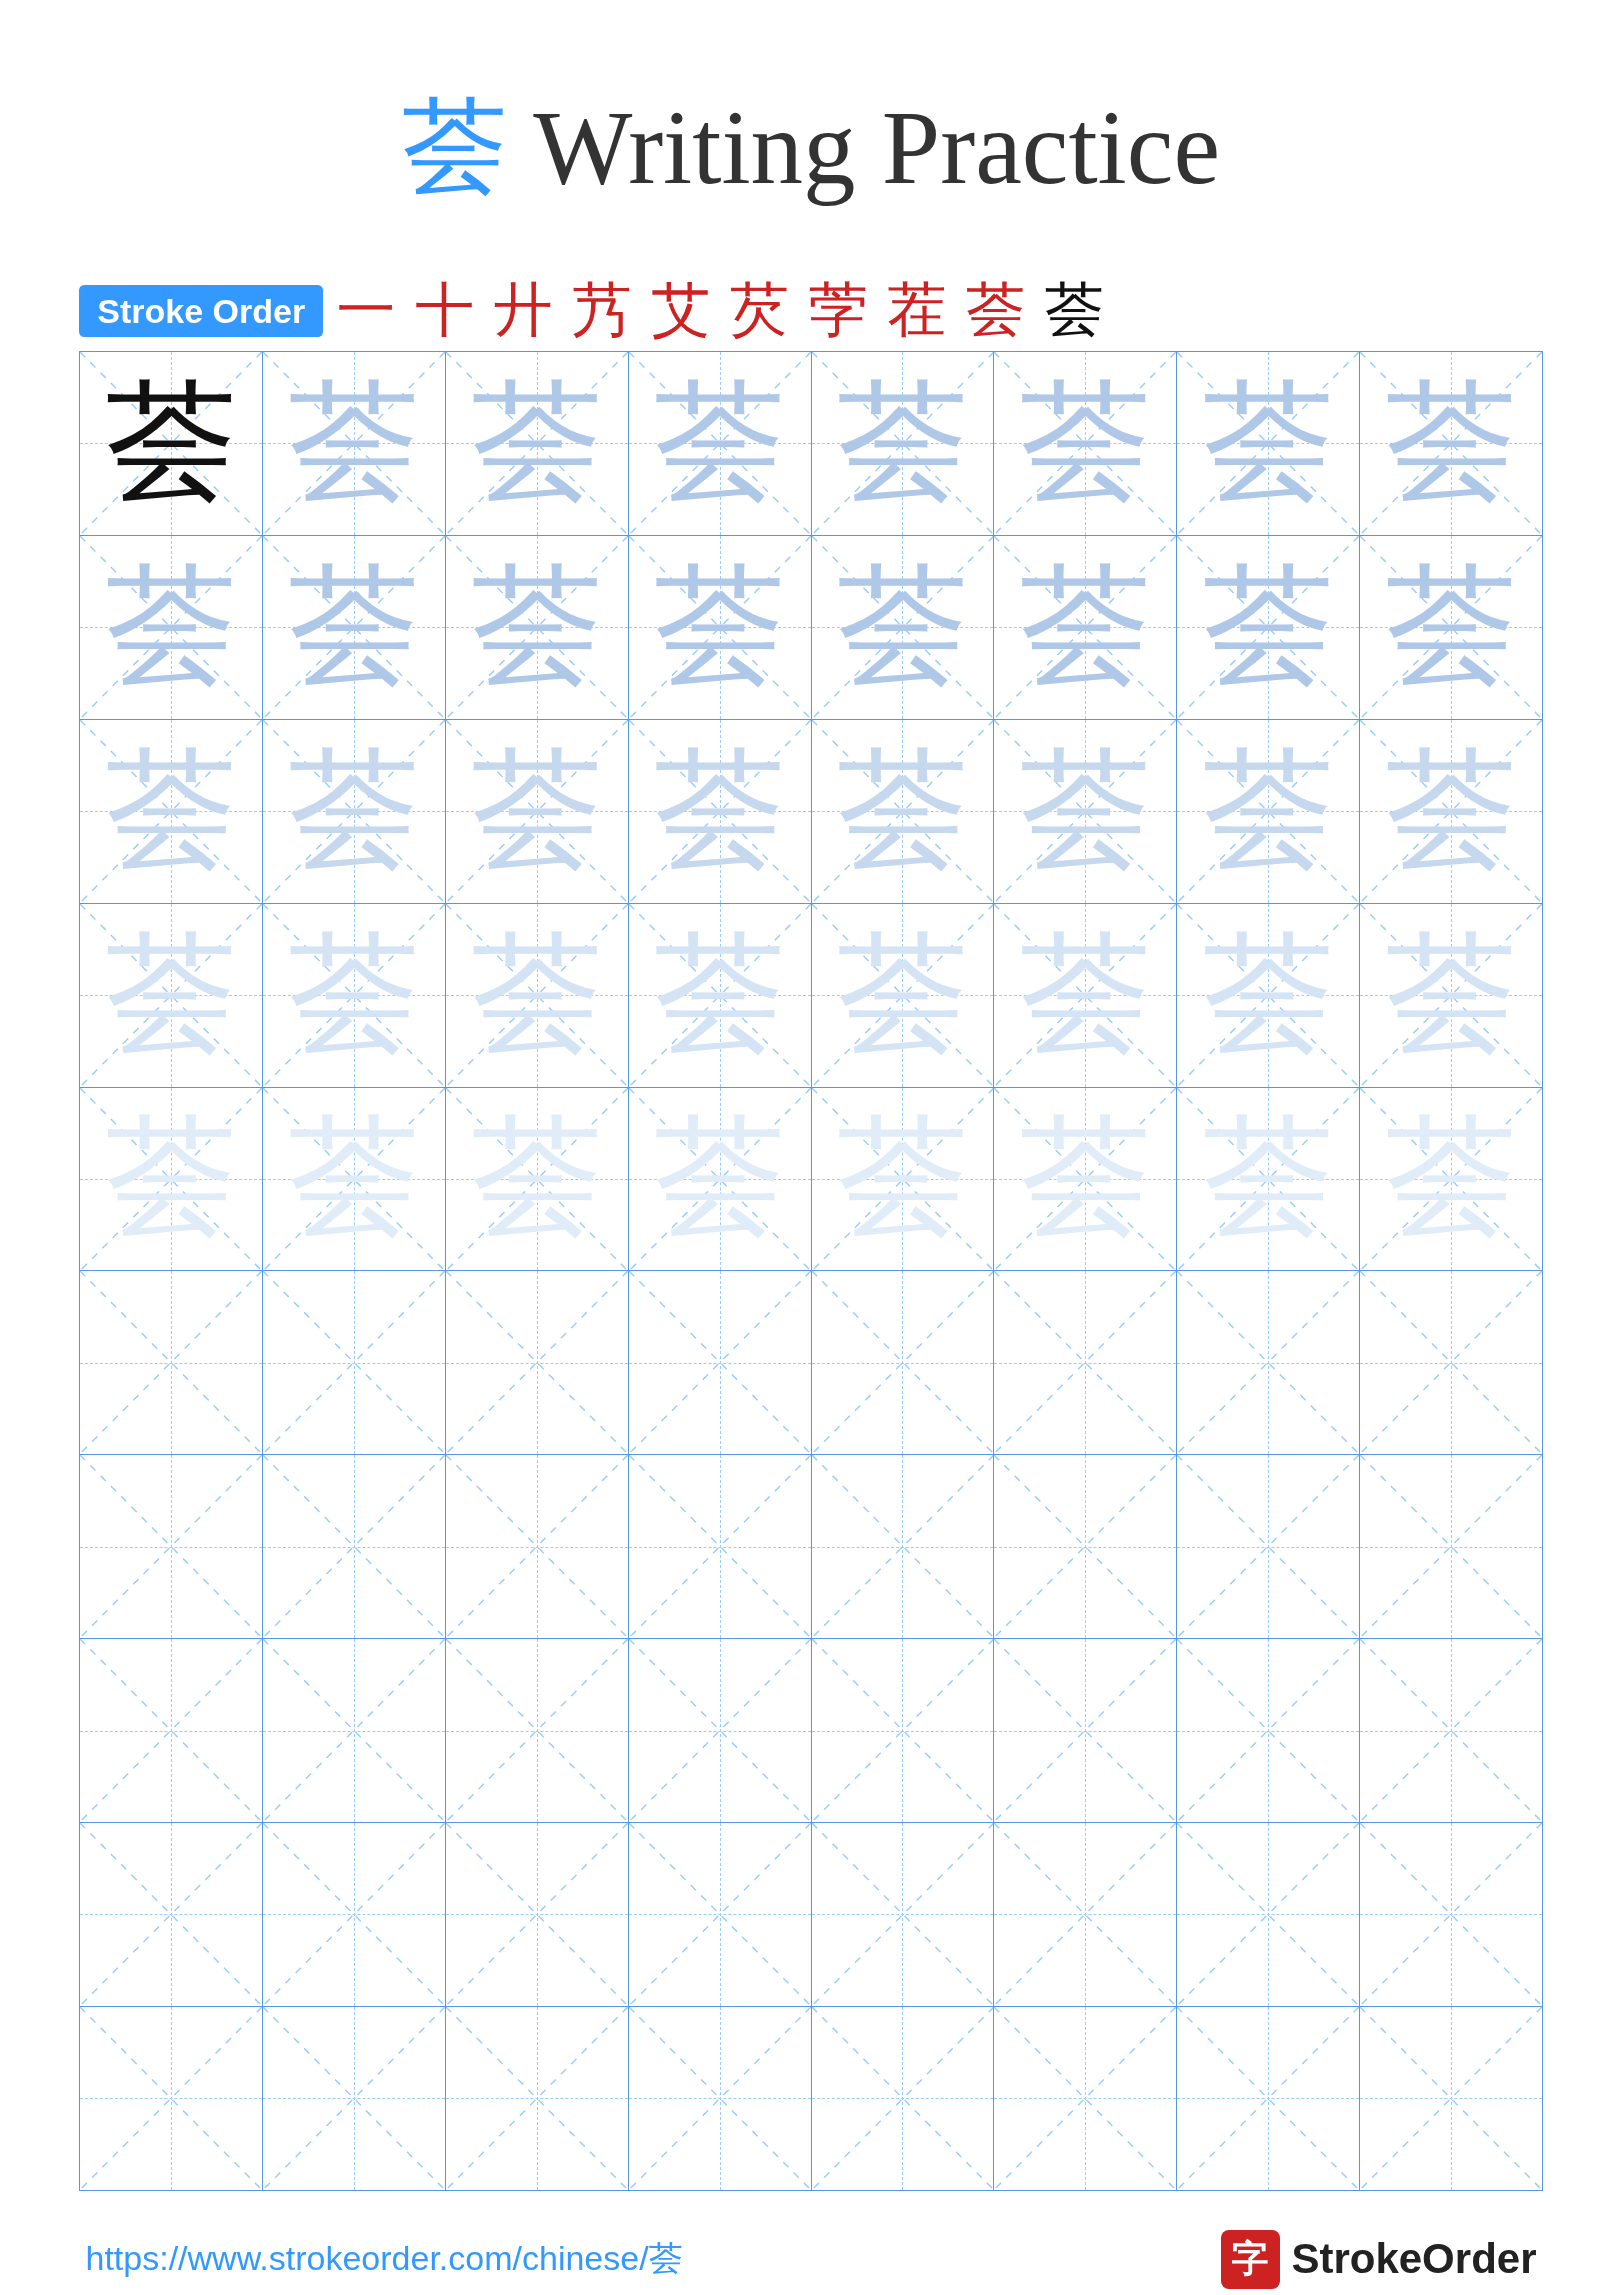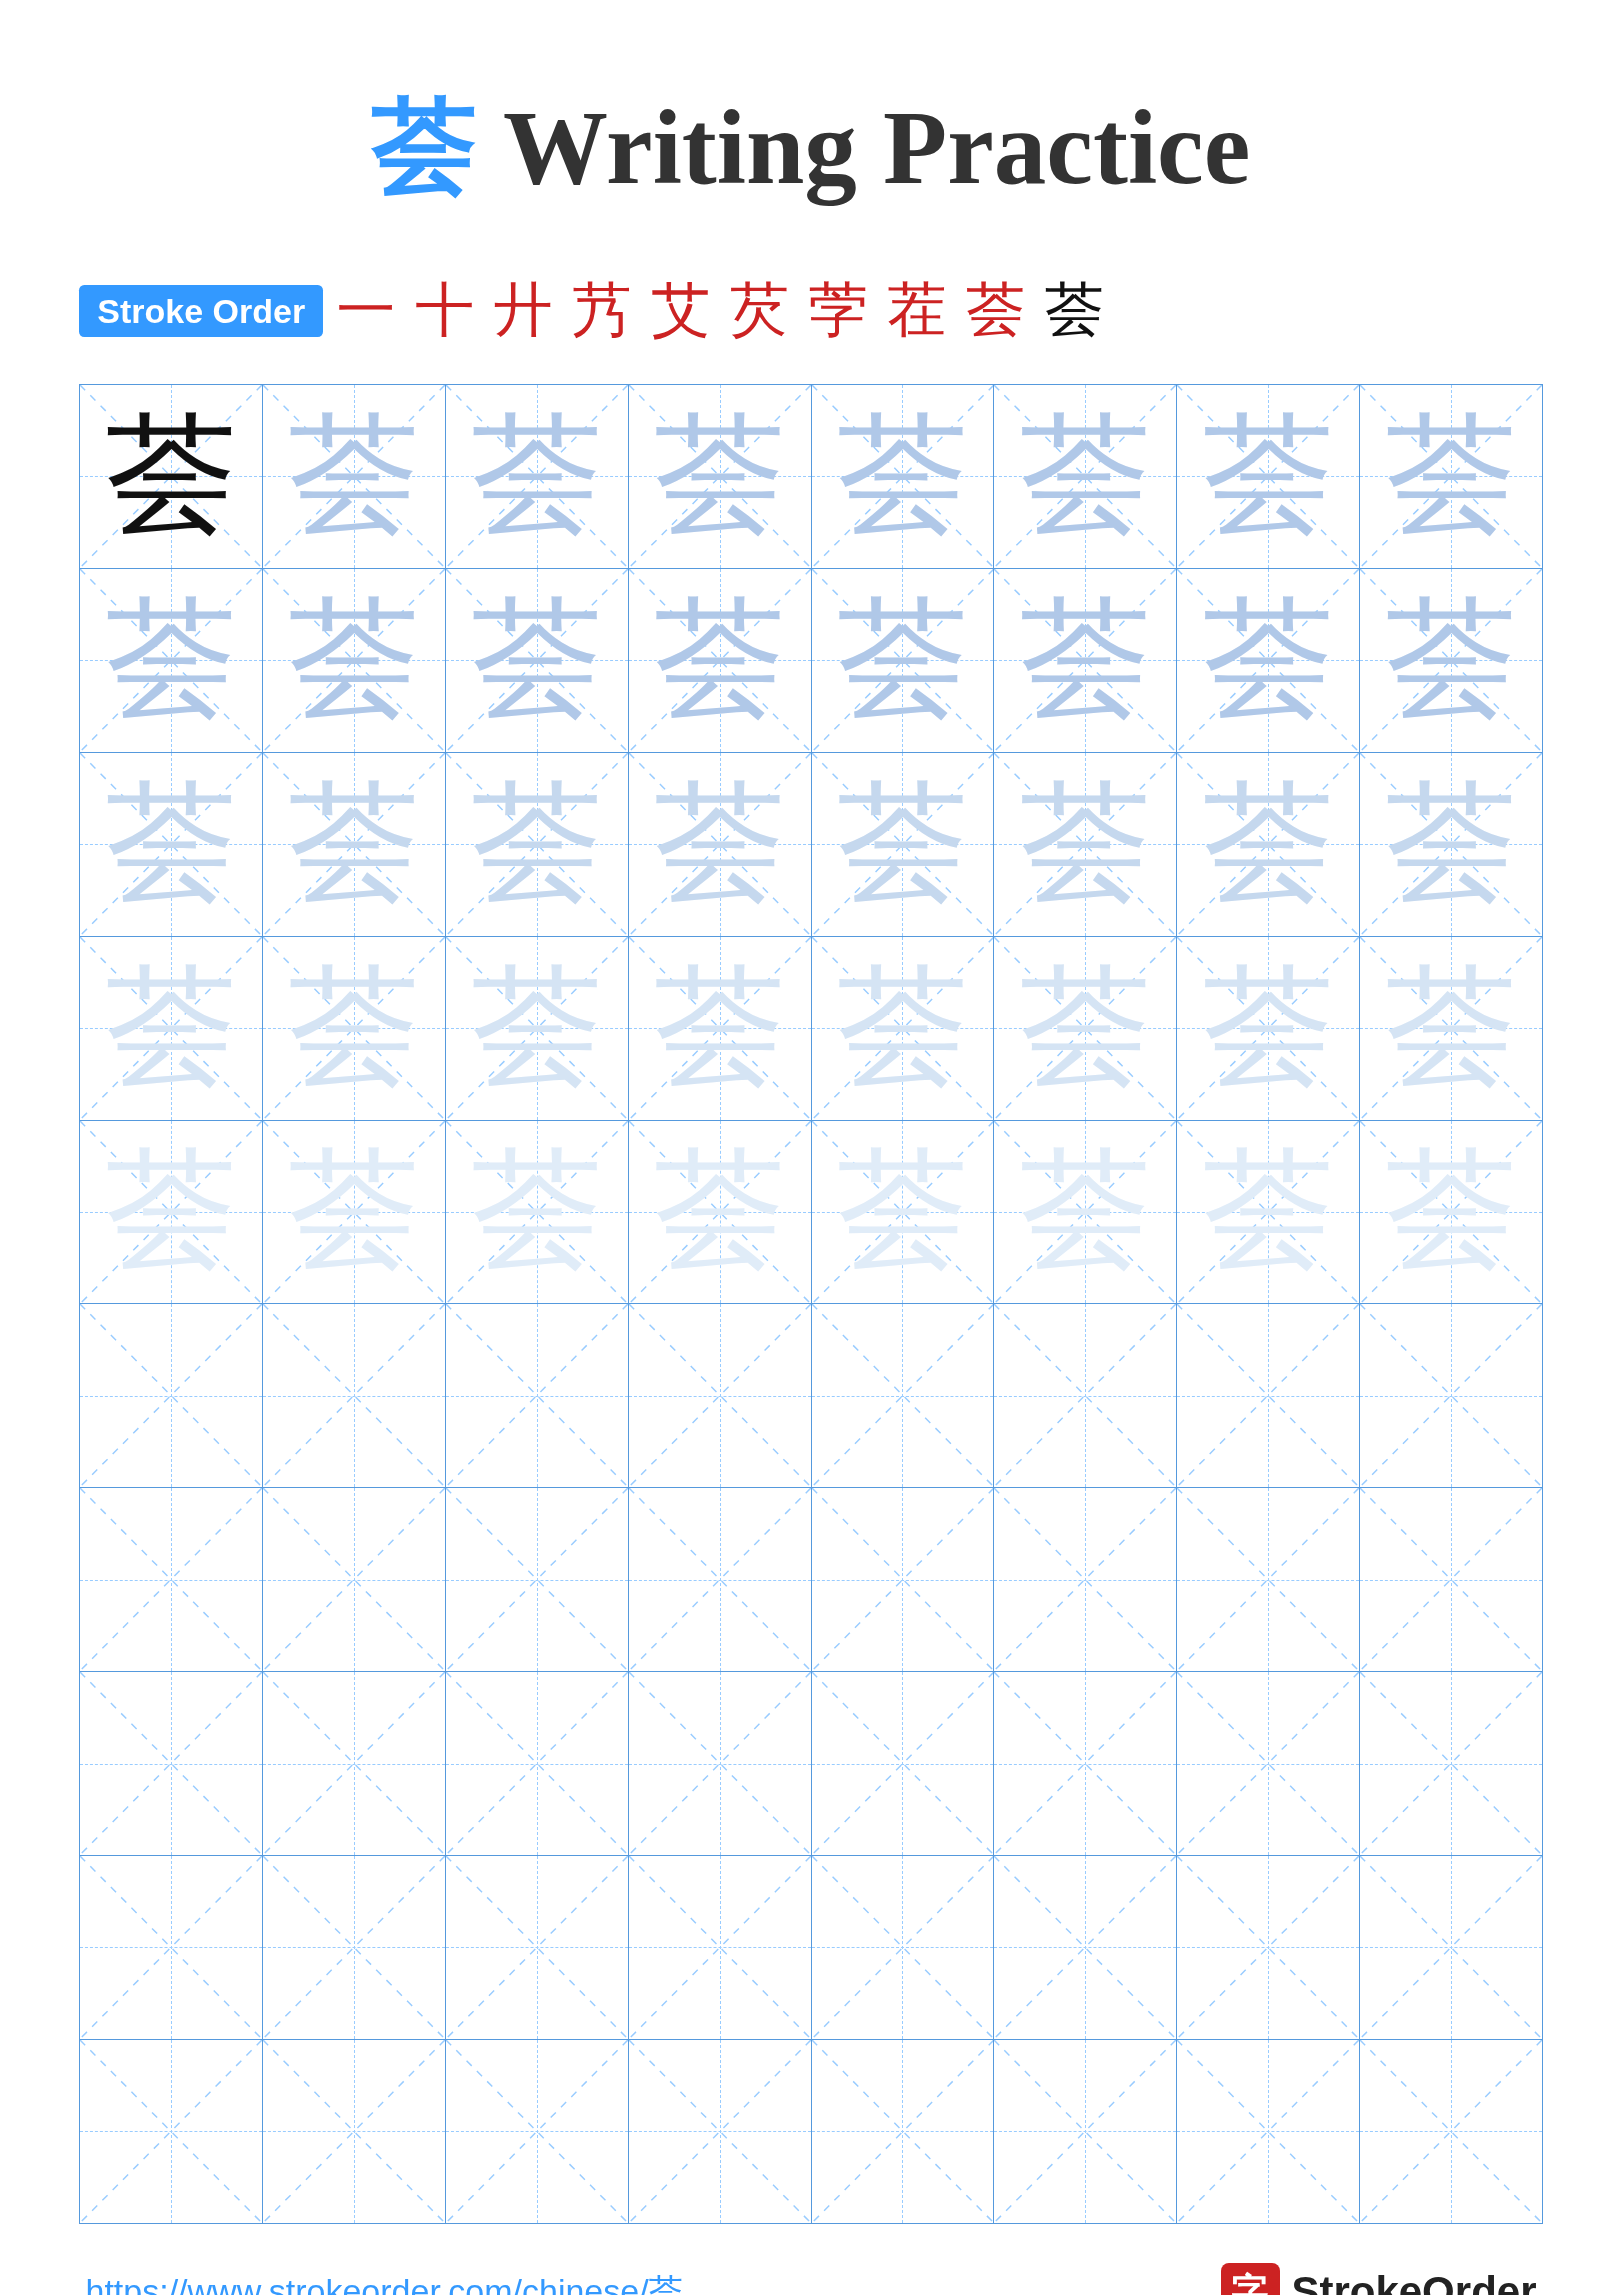--- a/index.html
+++ b/index.html
@@ -25,32 +25,30 @@
     .title-section {
       text-align: center;
       margin-bottom: 52px;
       margin-top: 26px;
     }
 
     .title-text {
       font-size: 105px;
       color: #333;
       font-family: serif;
-      font-weight: bold;
     }
 
     .title-char {
       color: #3399ff;
     }
 
     
     .stroke-order-row {
       display: flex;
       align-items: center;
-      margin-bottom: 33px;
       gap: 13px;
     }
 
     .stroke-order-badge {
       background: #3399ff;
       color: #fff;
       font-size: 34px;
       font-family: sans-serif;
       font-weight: bold;
       padding: 6.5px 18.3px;

